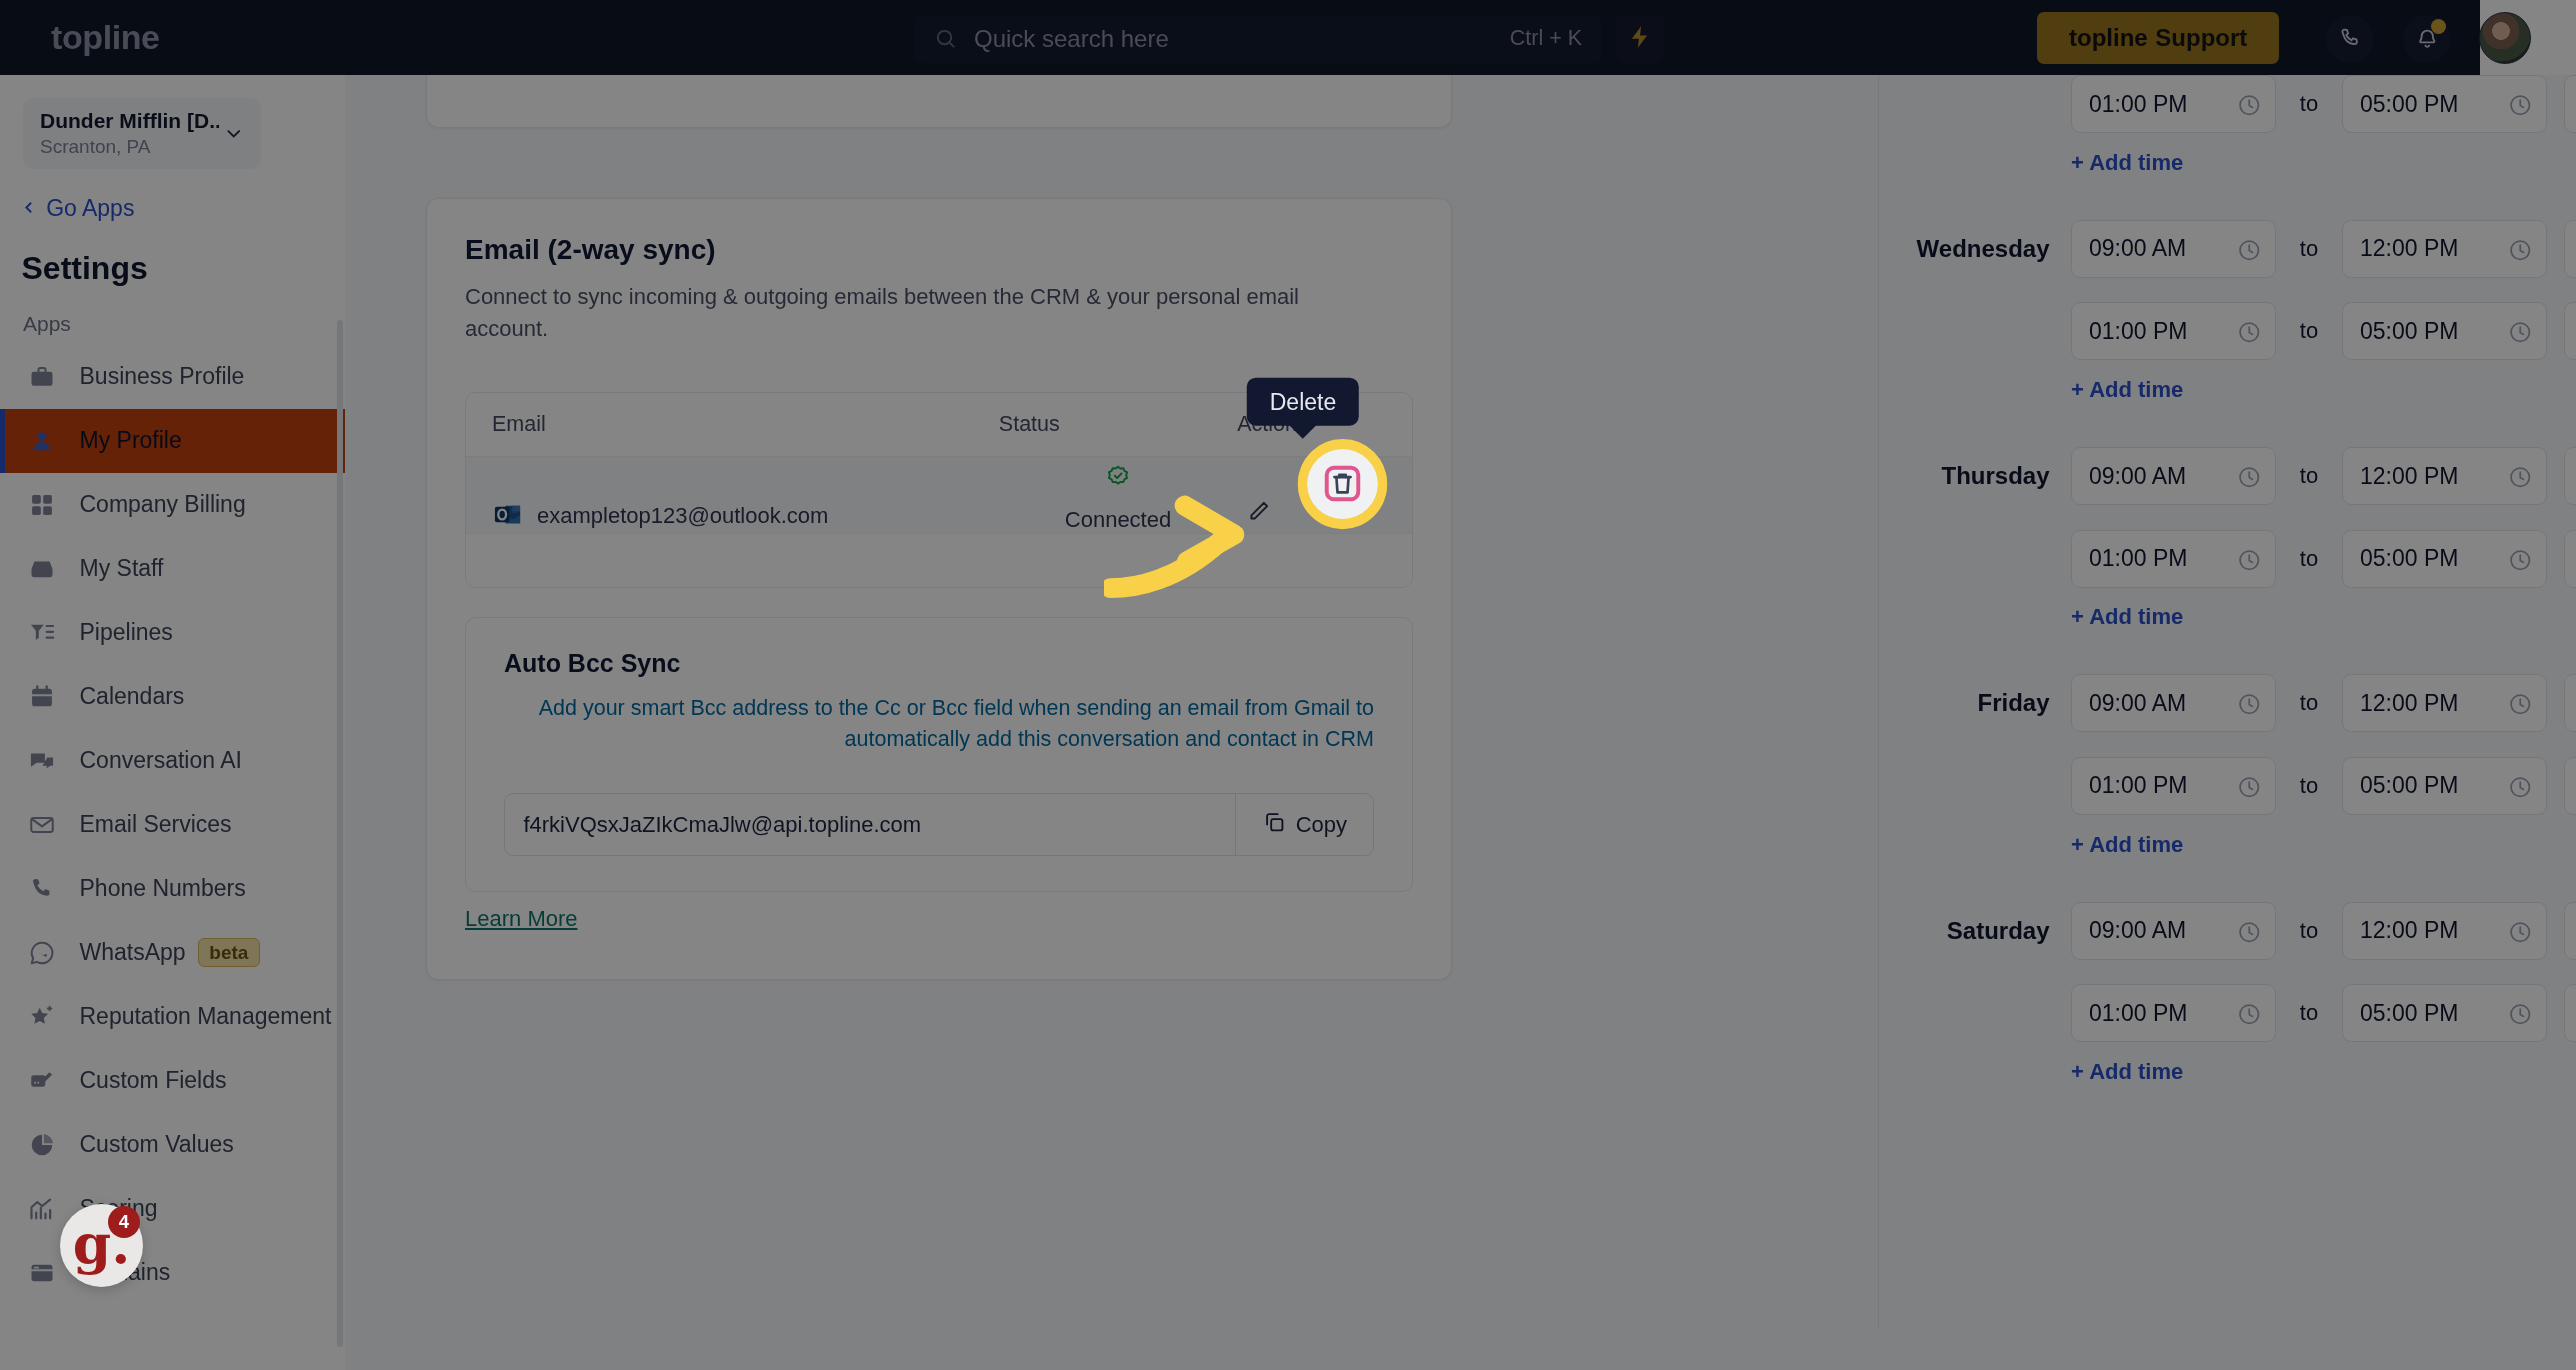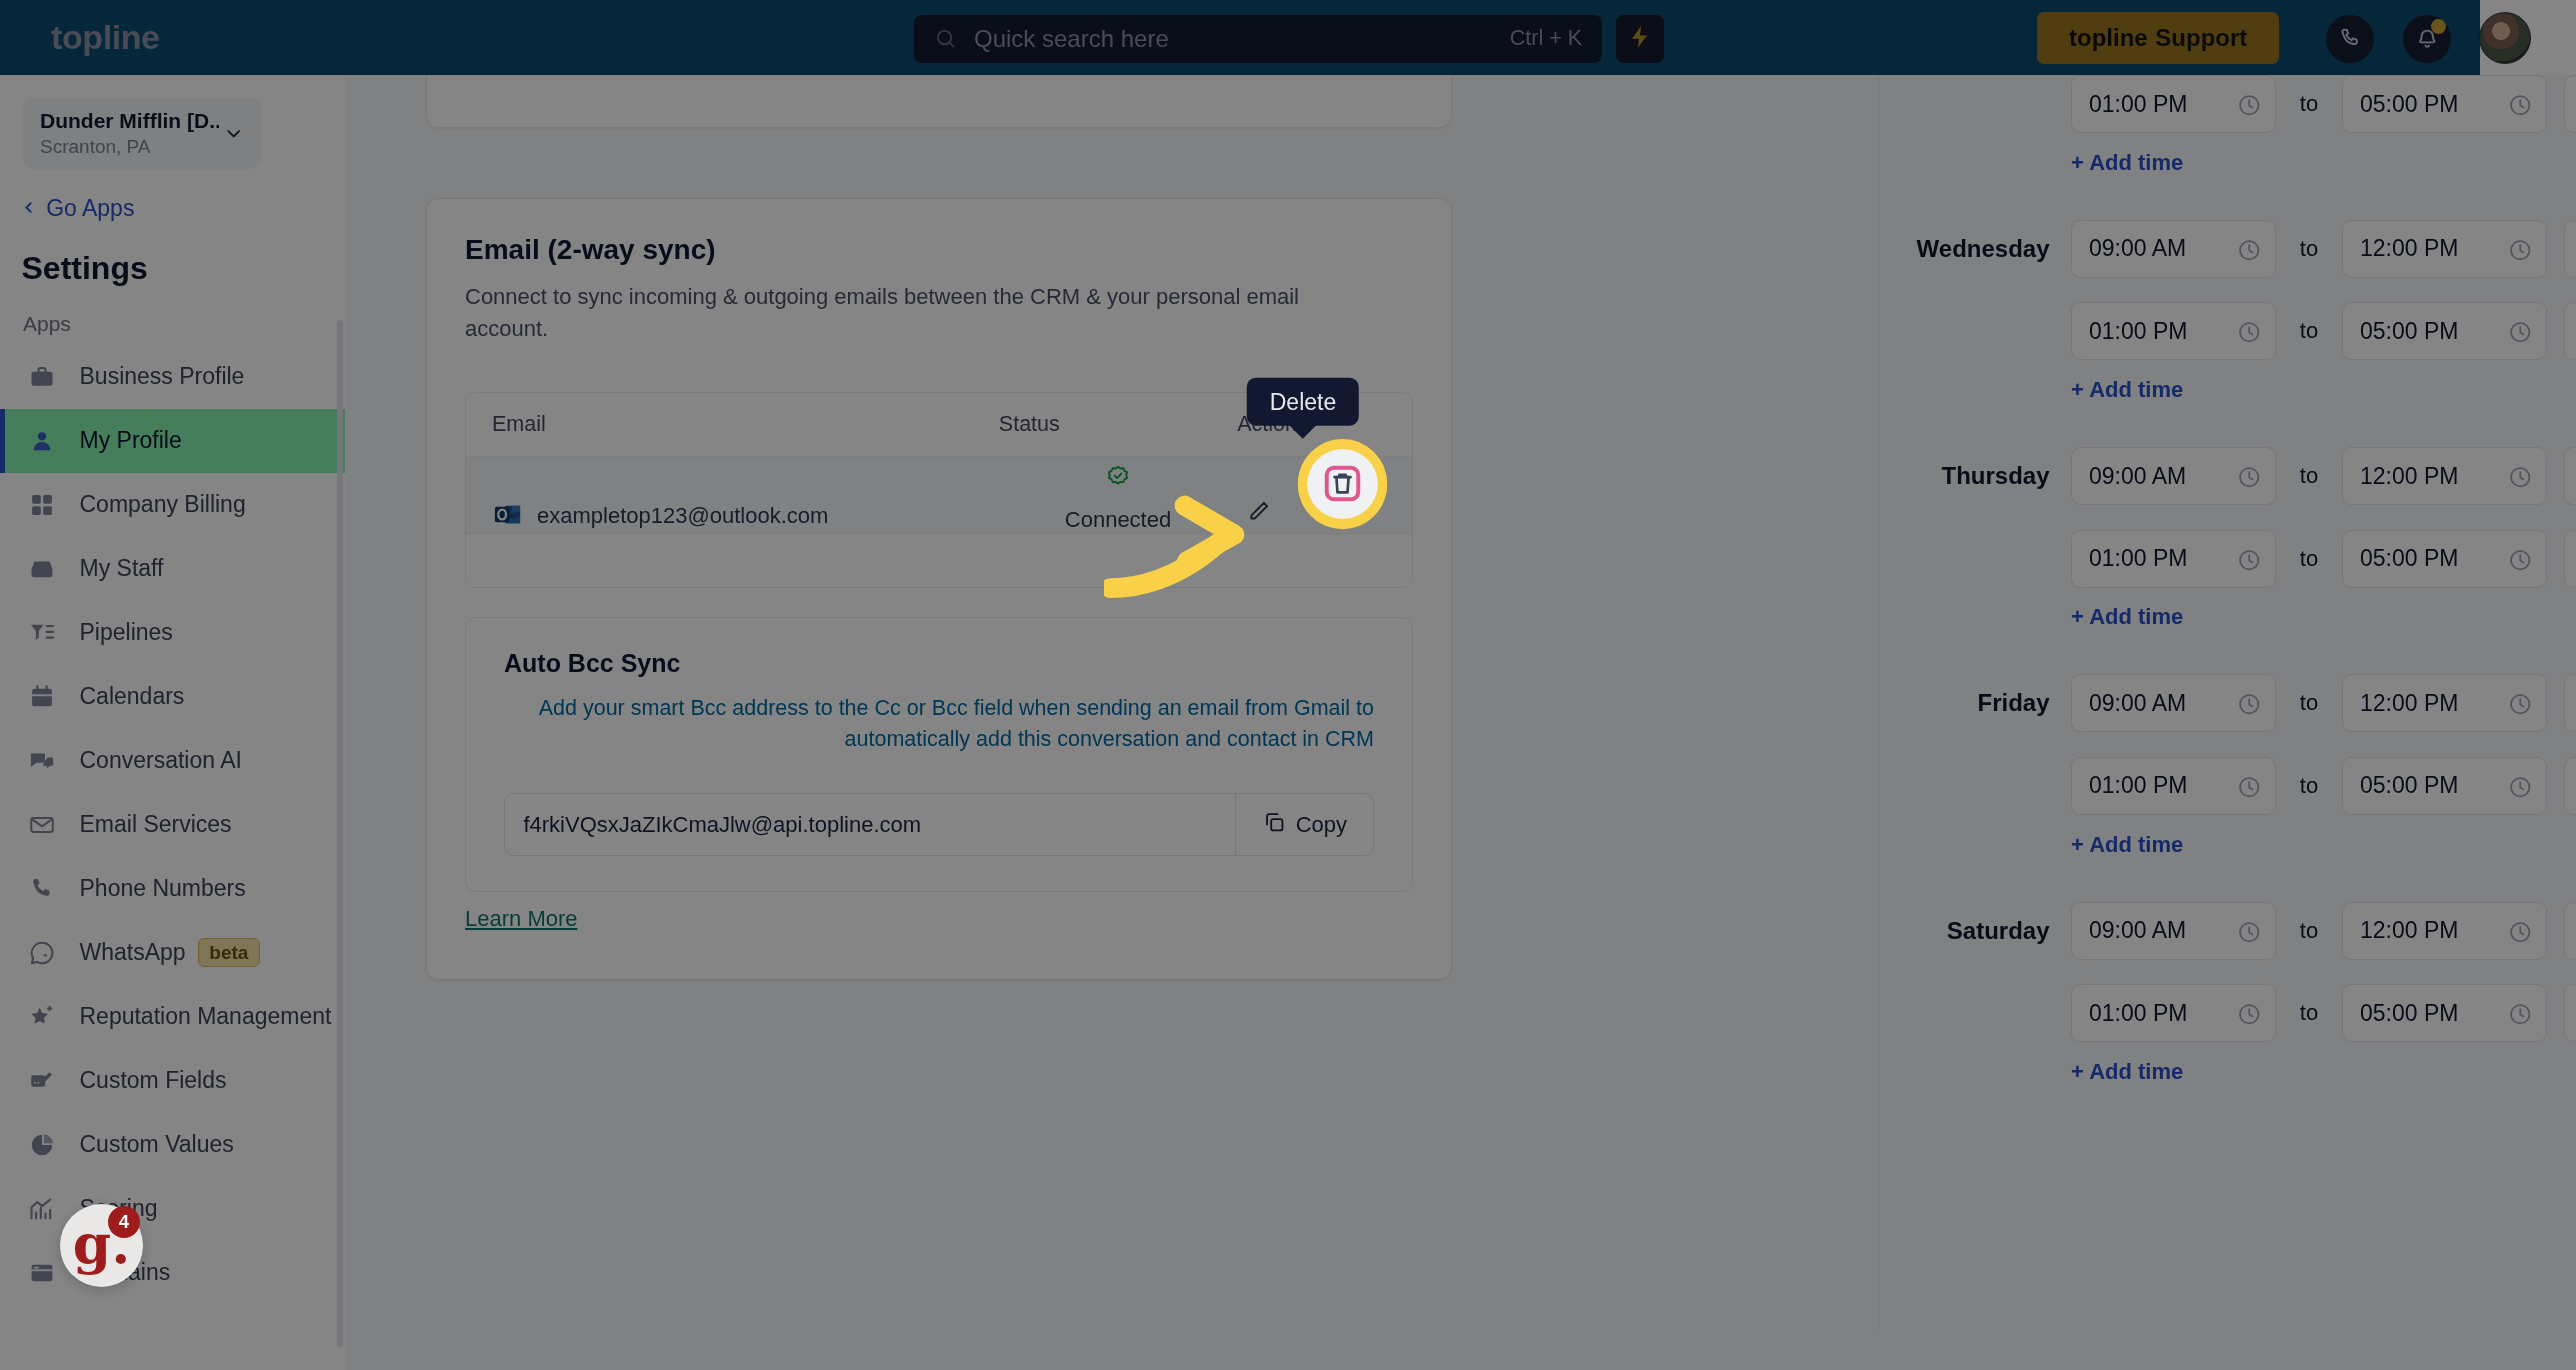--- a/index.html
+++ b/index.html
@@ -8,21 +8,21 @@
     font-family: "Liberation Sans", sans-serif;
     background: #ffffff;
     overflow: hidden;
   }
   #root { position: relative; width: 2576px; height: 1371px; }
 
   
   .topbar {
     position: absolute; top: 0; left: 0;
     width: 2480px; height: 75px;
-    background: #0c4a6e;
+    background: #0f172a;
     display: flex; align-items: center;
     z-index: 60;
   }
   .brand {
     margin-left: 51px;
     color: #8c93a3;
     font-size: 34px; font-weight: 700;
     letter-spacing: -0.4px;
   }
   .search-wrap {
@@ -117,21 +117,21 @@
     width: 32px; height: 32px; flex: 0 0 auto;
     display: flex; align-items: center; justify-content: center;
     color: #7f8597;
   }
   .nav-item .ico svg { width: 28px; height: 28px; }
   .nav-item .lbl {
     margin-left: 21.5px;
     font-size: 23px; color: #3d4458;
     white-space: nowrap;
   }
-  .nav-item.active { background: #86efac; }
+  .nav-item.active { background: #c2410c; }
   .nav-item.active::before {
     content: ""; position: absolute; left: 0; top: 0;
     width: 4.6px; height: 100%; background: #2b4fc8;
   }
   .nav-item.active .lbl { color: #0f1630; font-weight: 500; }
   .nav-item.active .ico { color: #3e5fc4; }
   .beta-badge {
     margin-left: 12px;
     background: #f3e0a8; color: #6a5413;
     border: 0.8px solid #d6b85e;

